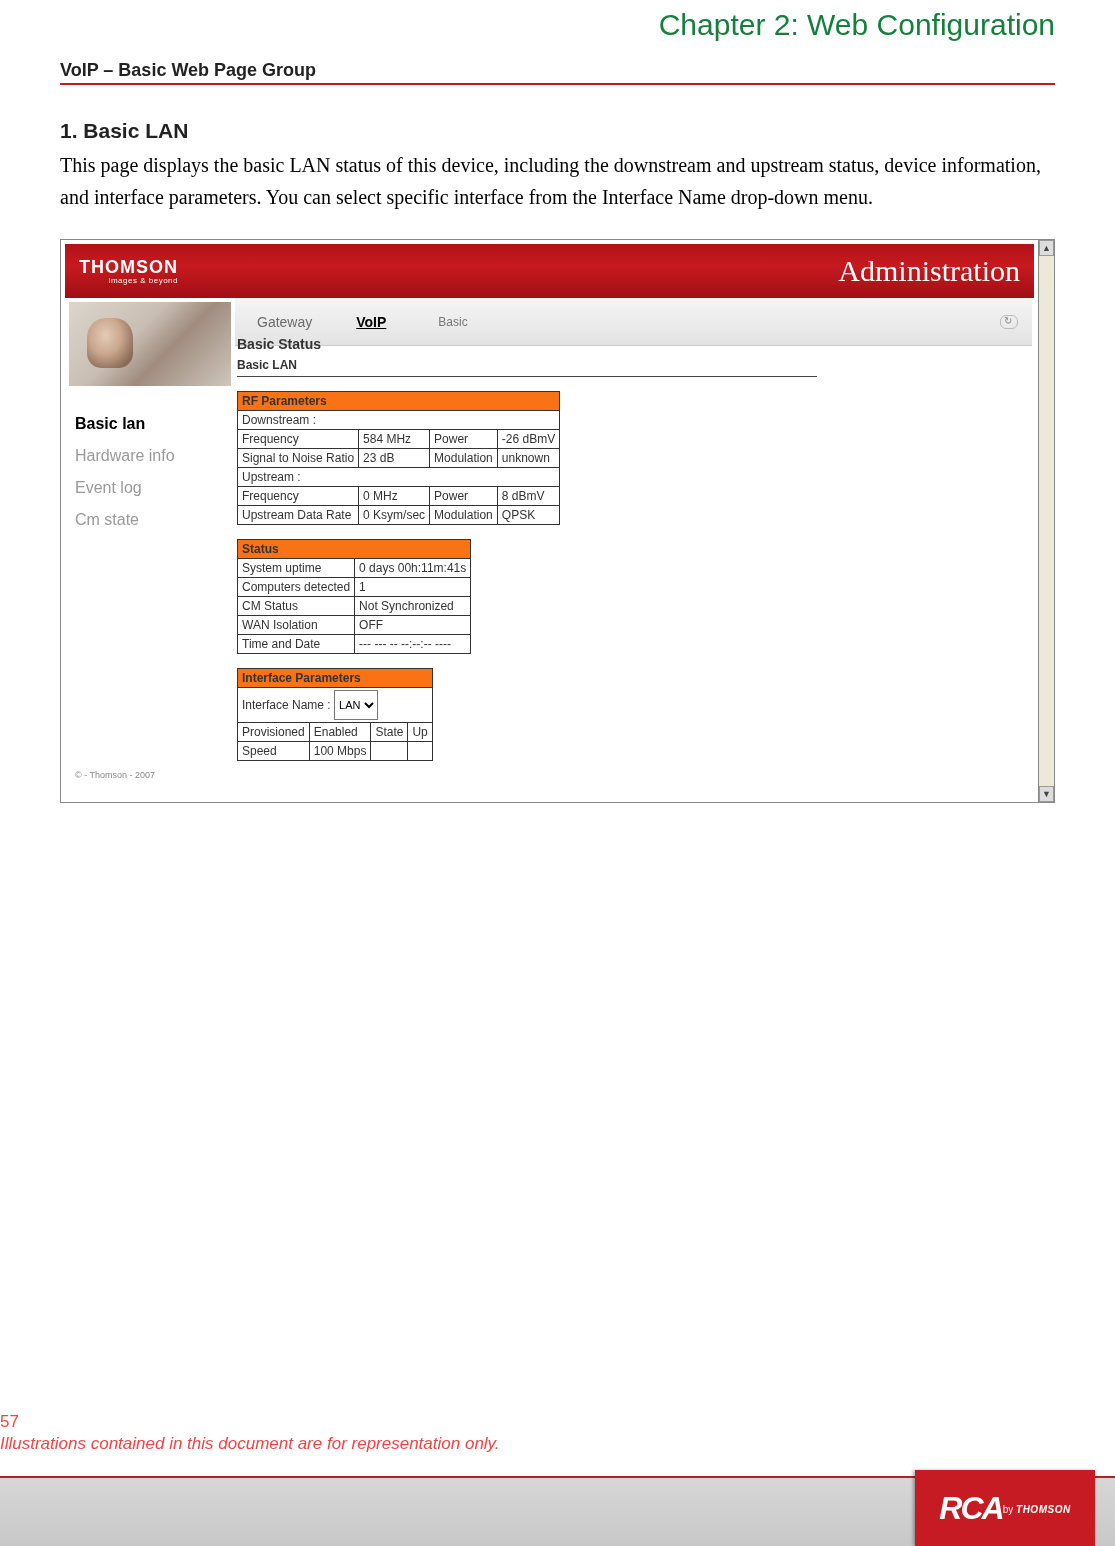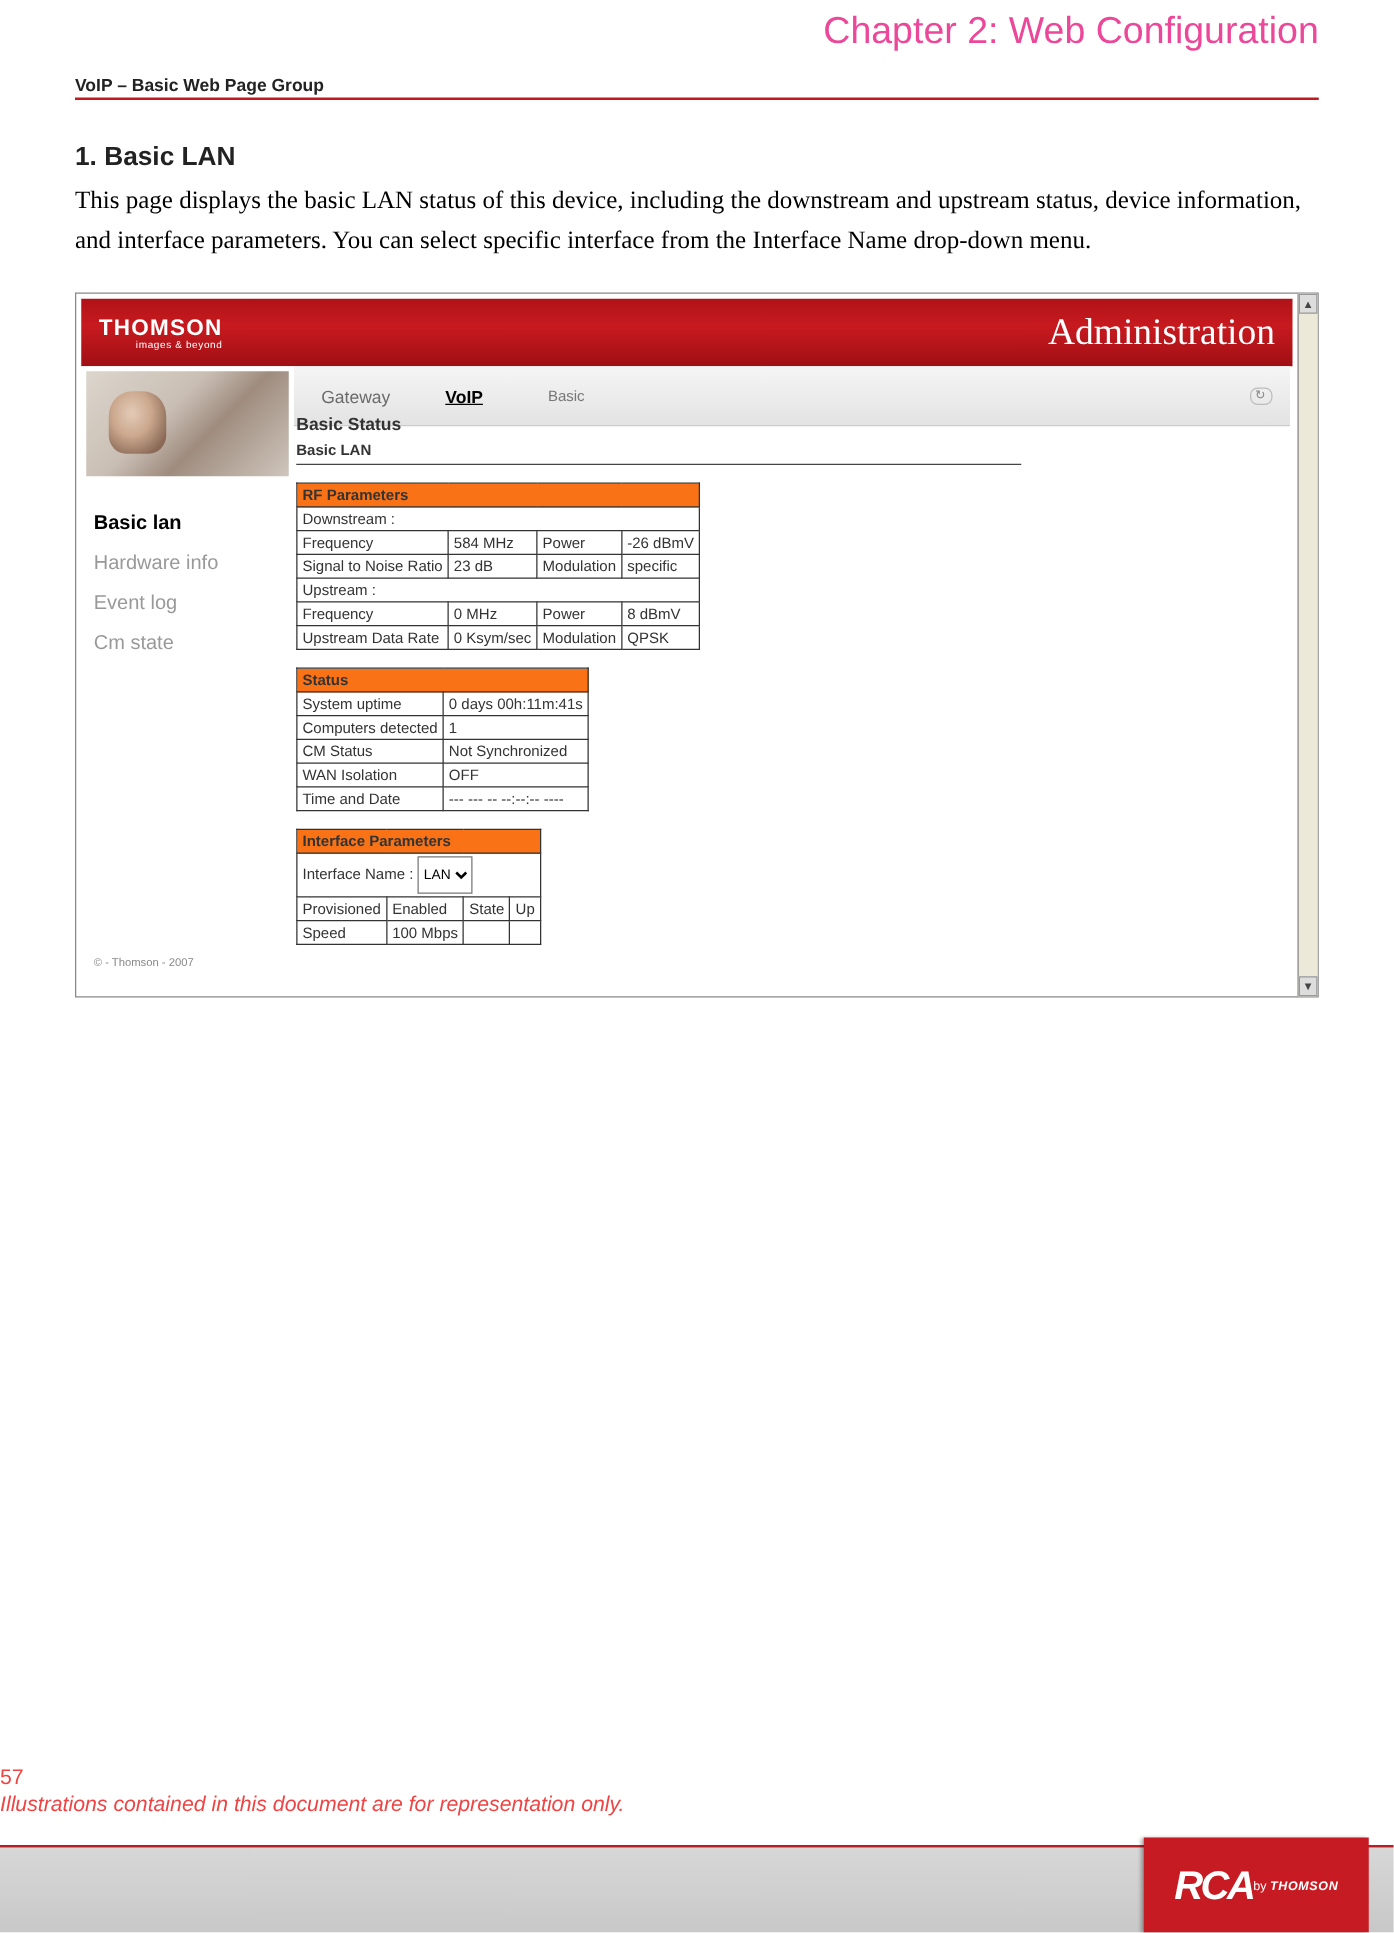--- a/index.html
+++ b/index.html
@@ -10,27 +10,27 @@
     font-family: "Times New Roman", serif;
     position: relative;
   }
   .page {
     padding: 0 60px;
   }
   .chapter-title {
     font-family: "Trebuchet MS", "Lucida Sans", sans-serif;
     font-size: 30px;
     text-align: right;
-    color: #ec4899;
+    color: #15803d;
     padding-top: 8px;
     padding-bottom: 18px;
   }
   .section-title {
     font-family: "Trebuchet MS", "Lucida Sans", sans-serif;
-    font-size: 14px;
+    font-size: 18px;
     font-weight: bold;
     color: #222;
     border-bottom: 2px solid #c21a1f;
     padding-bottom: 2px;
     margin-bottom: 34px;
   }
   .sub-heading {
     font-family: "Trebuchet MS", "Lucida Sans", sans-serif;
     font-size: 21px;
     font-weight: bold;
@@ -305,21 +305,21 @@
         <tr>
           <td>Frequency</td>
           <td>584 MHz</td>
           <td>Power</td>
           <td>-26 dBmV</td>
         </tr>
         <tr>
           <td>Signal to Noise Ratio</td>
           <td>23 dB</td>
           <td>Modulation</td>
-          <td>specific</td>
+          <td>unknown</td>
         </tr>
         <tr>
               <td colspan="4">Upstream :</td>
             </tr>
         <tr>
           <td>Frequency</td>
           <td>0 MHz</td>
           <td>Power</td>
           <td>8 dBmV</td>
         </tr>

